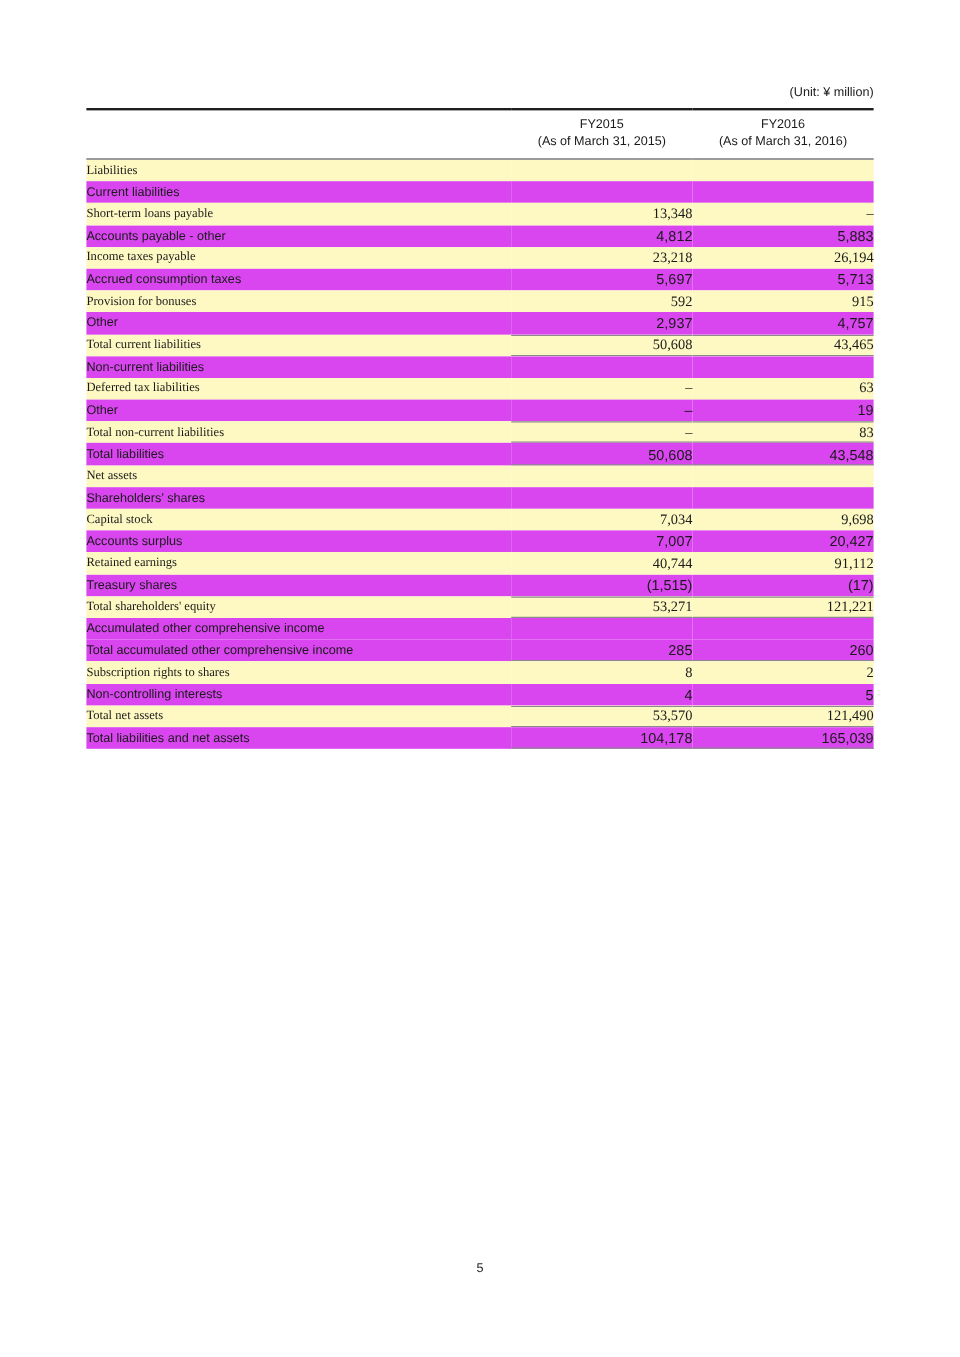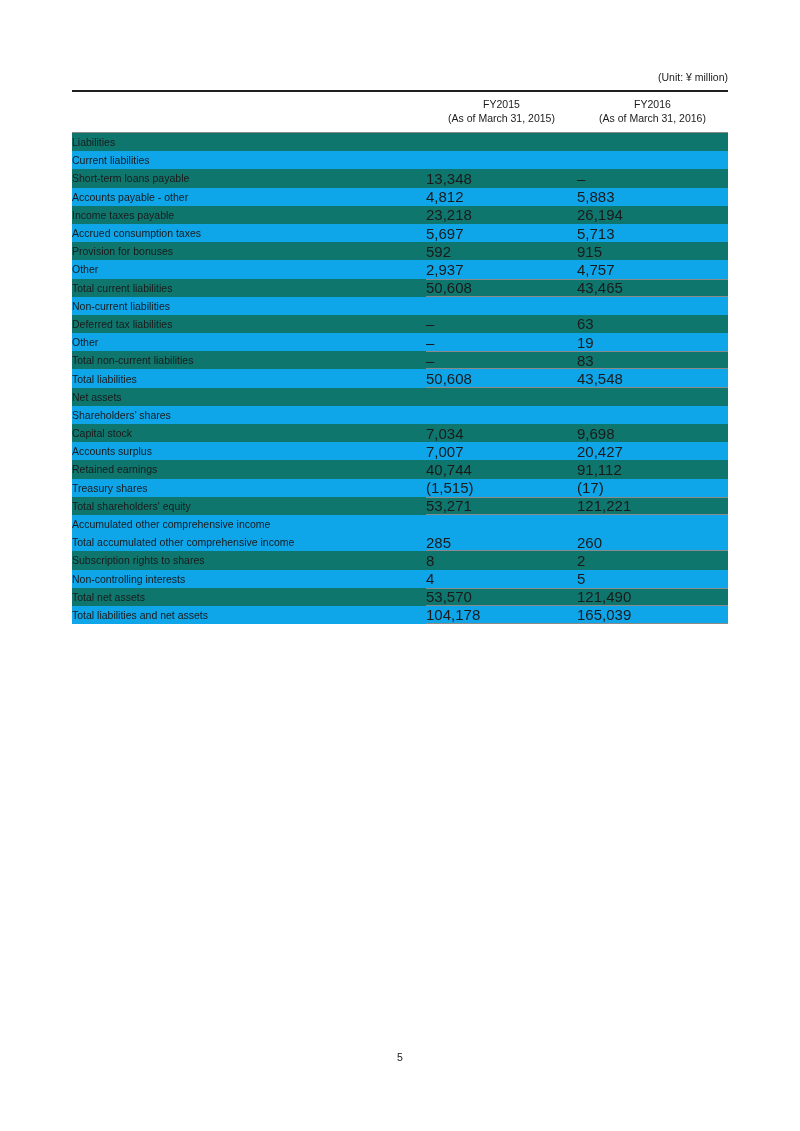--- a/index.html
+++ b/index.html
@@ -89,30 +89,31 @@
     vertical-align: middle;
   }
 
   .cell-label {
     font-size: 10.5px;
     color: #1a1a1a;
     white-space: nowrap;
     padding-top: 1px;
   }
   .cell-num {
-    font-size: 15px;
-    color: #1a1a1a;
+    font-size: 12px;
+    color: #1a1a1a;
+    text-align: right;
     padding-right: 4px;
     padding-top: 1px;
     white-space: nowrap;
   }
 
   
-  tr.band > td { background: #0f766e; }
-  tr.plain > td { background: #0ea5e9; }
+  tr.band > td { background: #fef9c3; font-family: Liberation Serif, serif; }
+  tr.plain > td { background: #d946ef; }
 
   
   .lvl1 { padding-left: 6px; }
   .lvl2 { padding-left: 22px; }
   .lvl3 { padding-left: 38px; }
   .lvl2b { padding-left: 28px; }
 
   
   td.rule-top    { box-shadow: inset 0 1.1px 0 0 #8a8a8a; }
   td.rule-bottom { box-shadow: inset 0 -1.1px 0 0 #8a8a8a; }

